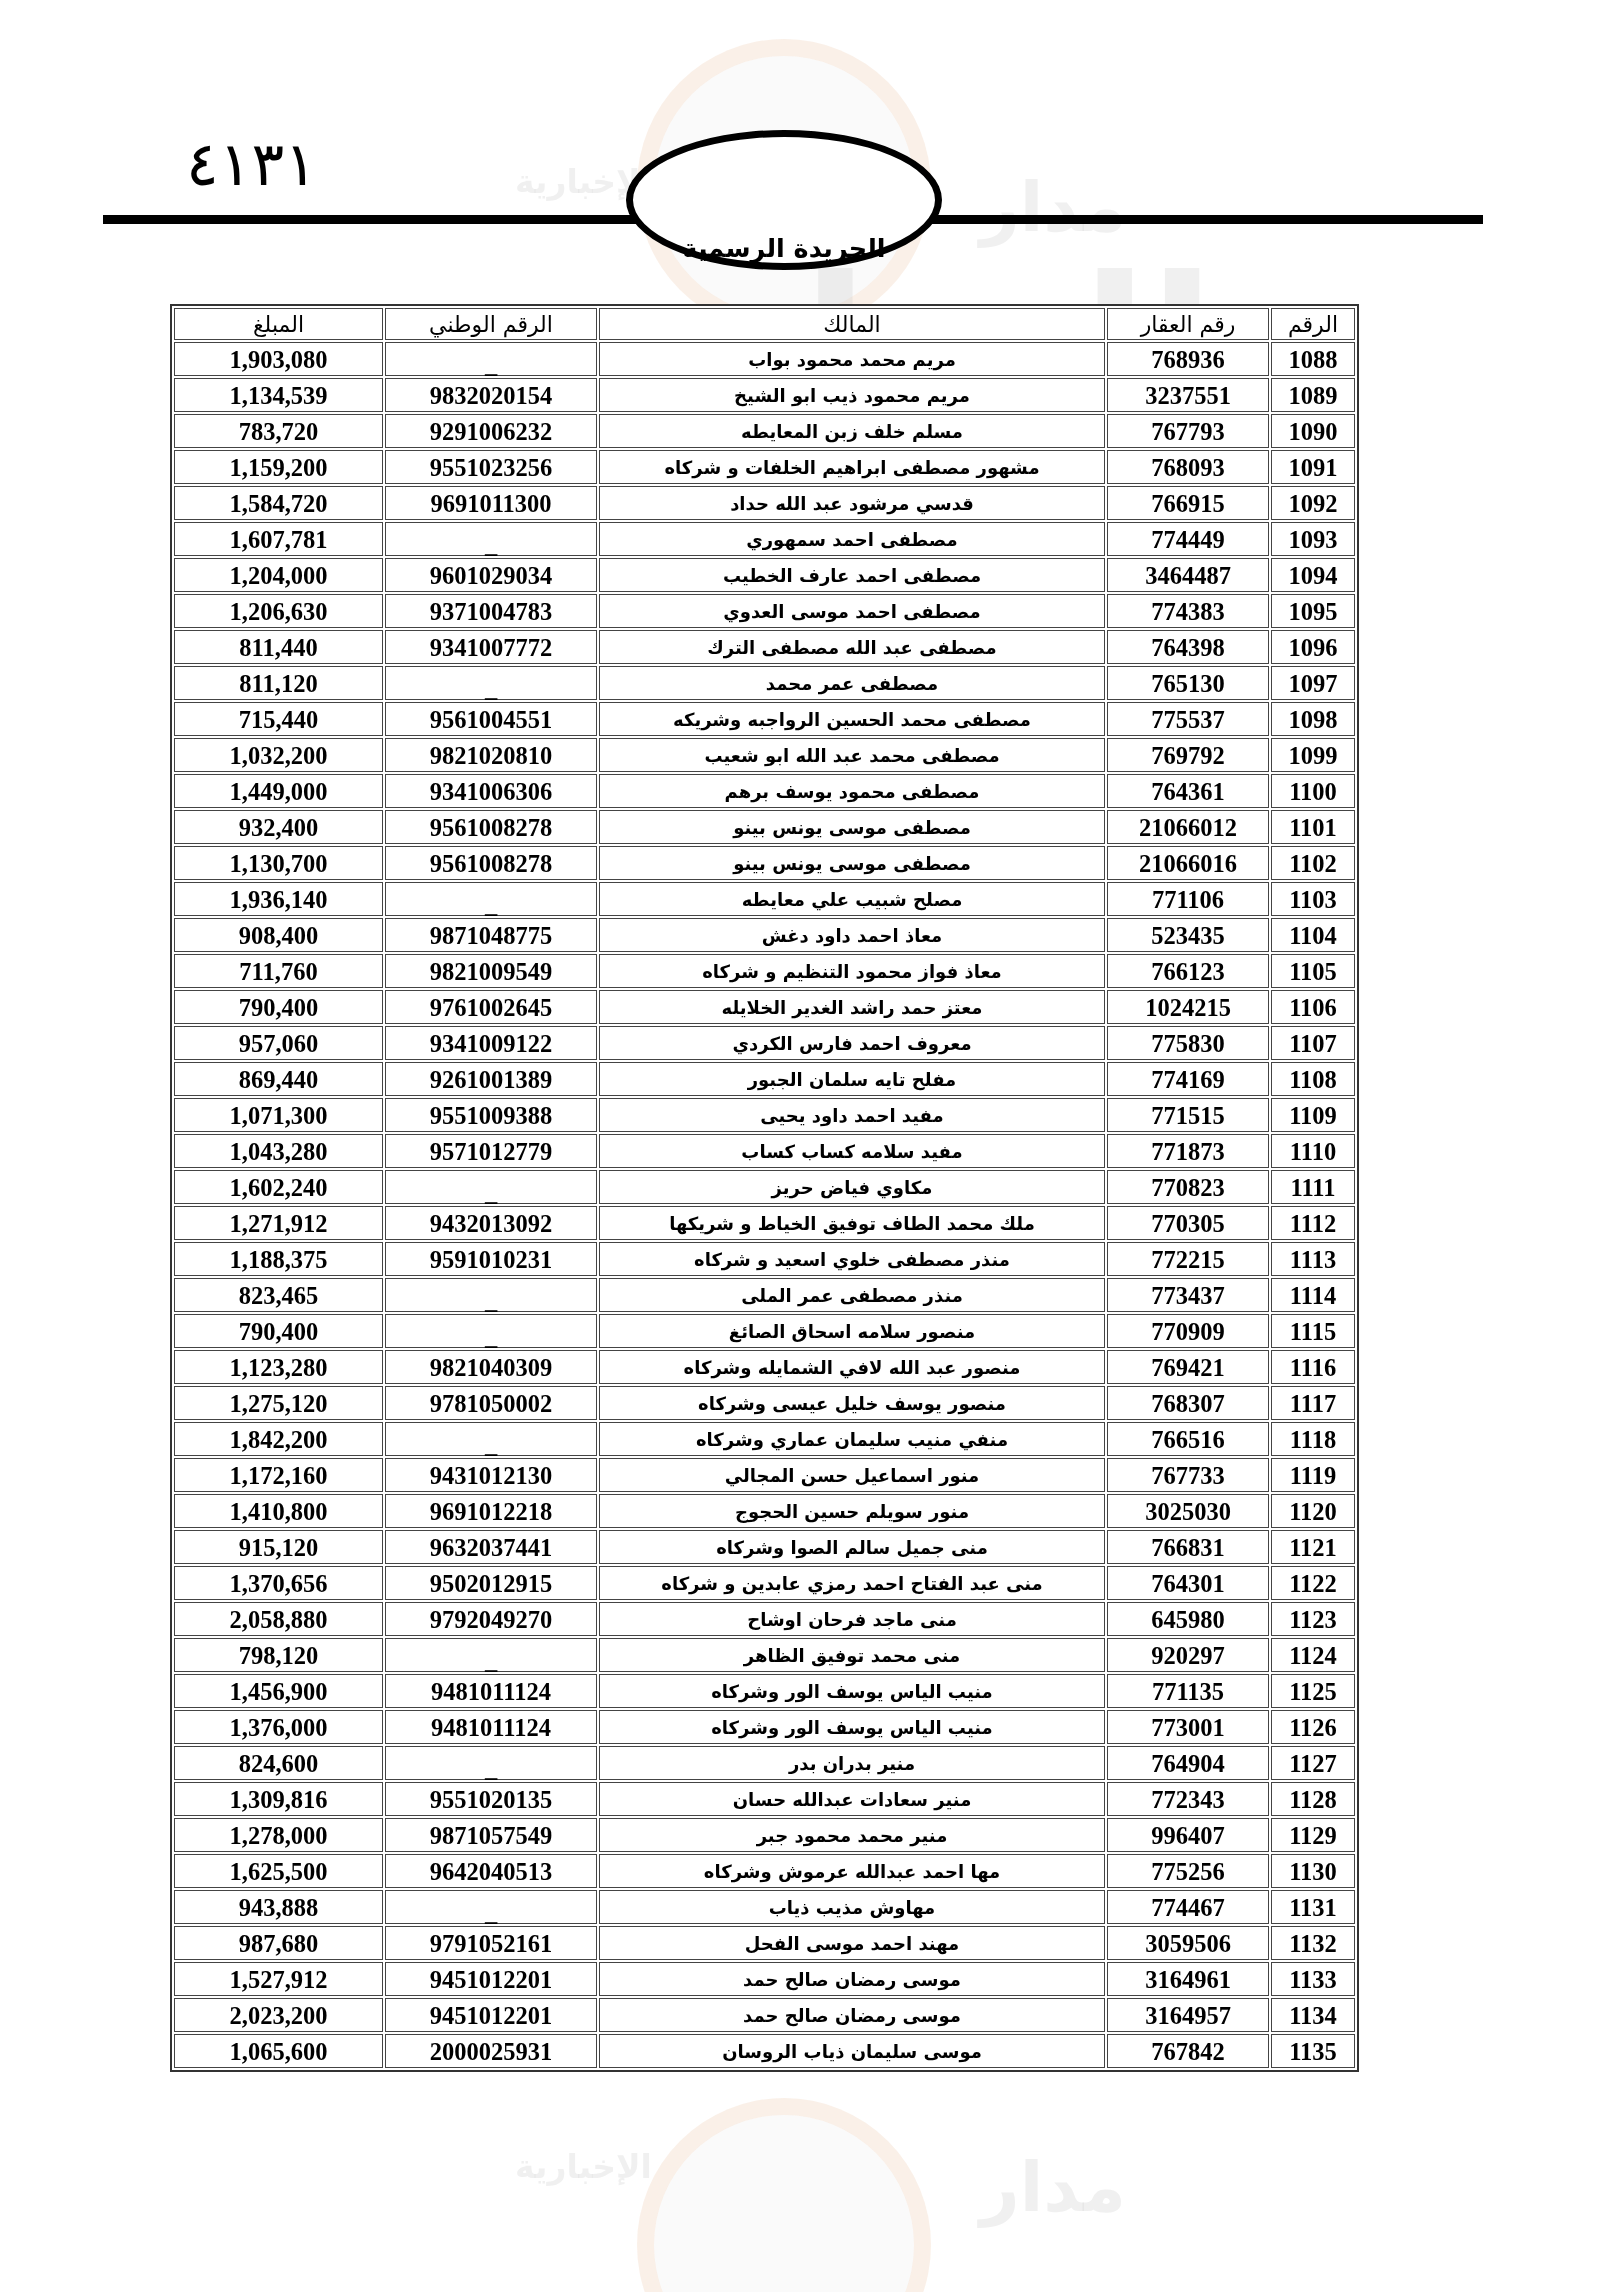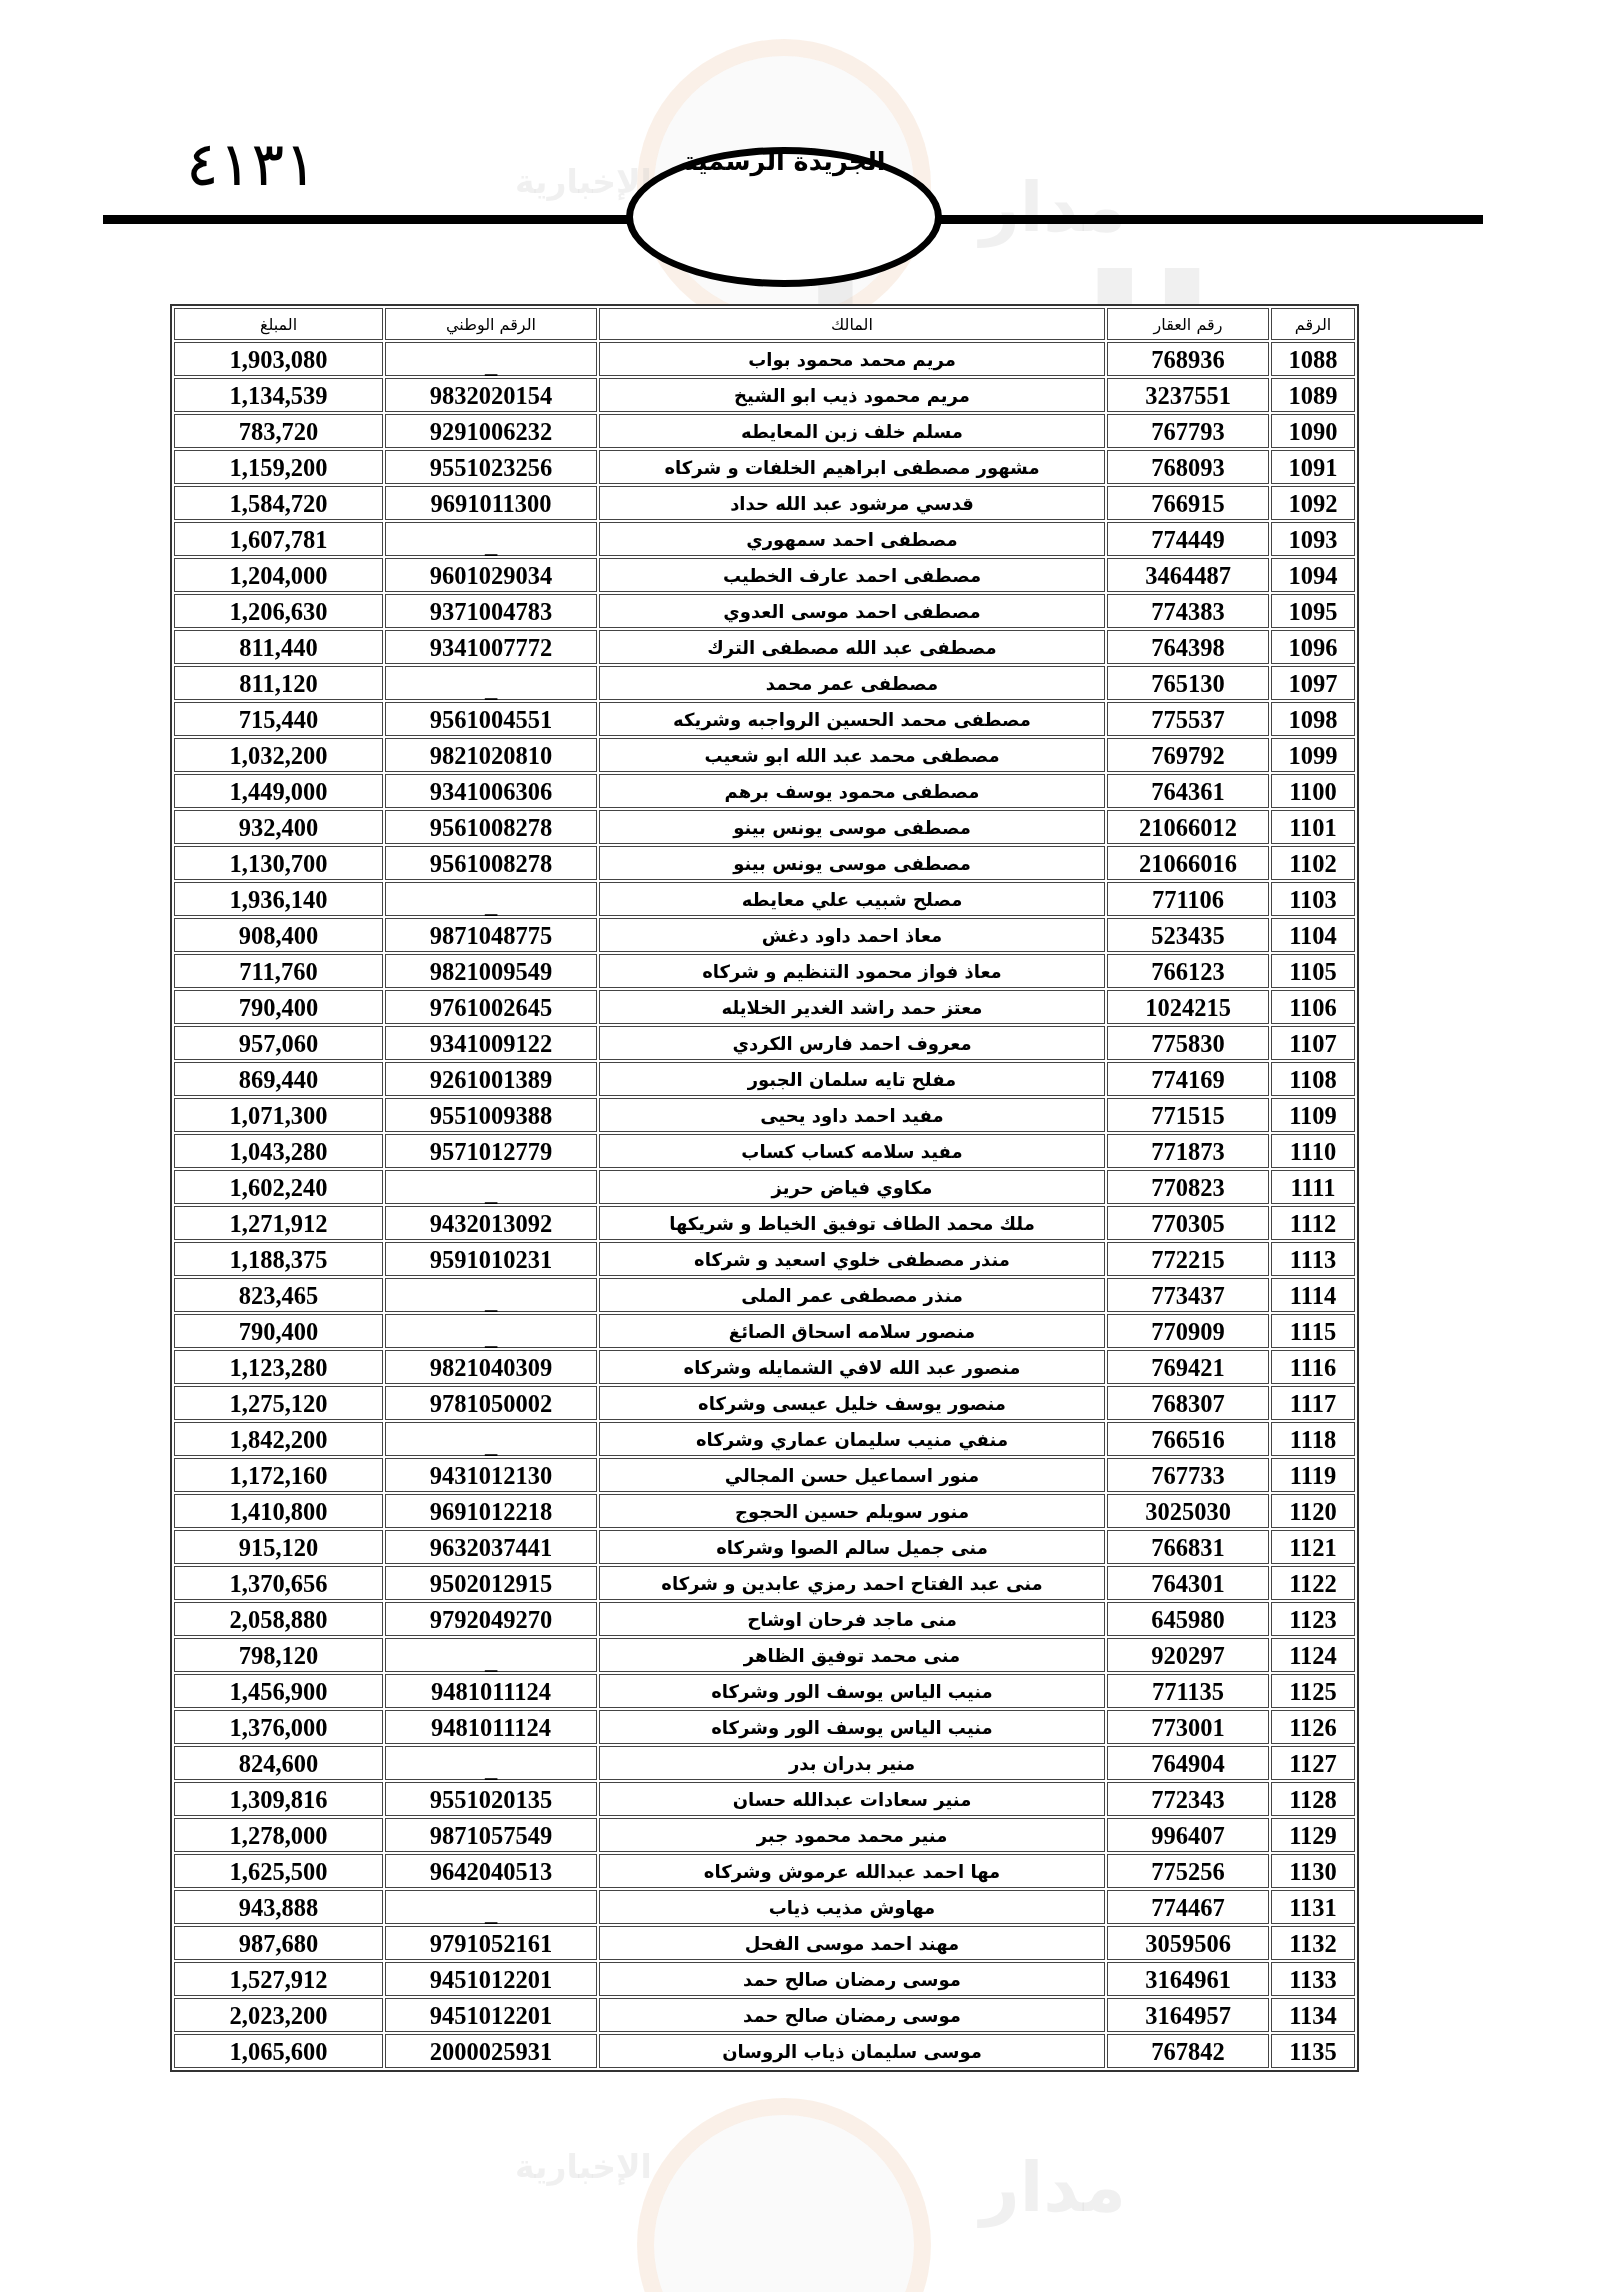--- a/index.html
+++ b/index.html
@@ -25,23 +25,23 @@
     .page-number {
       position: absolute; left: 186px; top: 129px;
       font-family: "DejaVu Sans", sans-serif; font-weight: normal;
       font-size: 61px; letter-spacing: 5.9px; line-height: 69px;
     }
     .header-rule {
       position: absolute; left: 103px; top: 215px; width: 1380px; height: 8.8px;
       background: #000;
     }
     .header-ellipse {
-      position: absolute; left: 626px; top: 147px; width: 316px; height: 140px;
+      position: absolute; left: 626px; top: 130px; width: 316px; height: 140px;
       border: 7.8px solid #000; border-radius: 50%; background: #fff;
-      box-sizing: border-box; display: flex; align-items: flex-start; justify-content: center;
+      box-sizing: border-box; display: flex; align-items: flex-end; justify-content: center;
     }
     .header-ellipse span {
       font-family: "DejaVu Sans", sans-serif; font-weight: bold; font-size: 25.5px;
       margin-top: -7.8px;
     }
     
     .ledger {
       position: absolute; left: 170px; top: 304px; width: 1176px;
       border-collapse: separate; border-spacing: 2px;
       border: 2px solid #333; background: #fff;
@@ -49,21 +49,21 @@
     }
     .ledger td, .ledger th {
       border: 1.5px solid #444; padding: 0; text-align: center;
       font-weight: bold; background: transparent;
     }
     .ledger .title-cell {
       height: 61px; font-family: "DejaVu Sans", sans-serif; font-size: 18.6px;
       line-height: 25.5px; vertical-align: top; padding: 3.9px 9.8px 0 9.8px;
     }
     .ledger th {
-      height: 30px; font-family: "DejaVu Sans", sans-serif; font-size: 16px;
+      height: 30px; font-family: "DejaVu Sans", sans-serif; font-size: 22px;
       font-weight: normal;
       margin-top: 17px;
     }
     .ledger td.data {
       height: 32px; font-size: 24.5px; line-height: 29px;
       font-family: "Liberation Serif", serif;
     }
     .ledger td.owner {
       font-family: "DejaVu Sans", sans-serif; font-size: 18px; font-weight: bold;
     }

